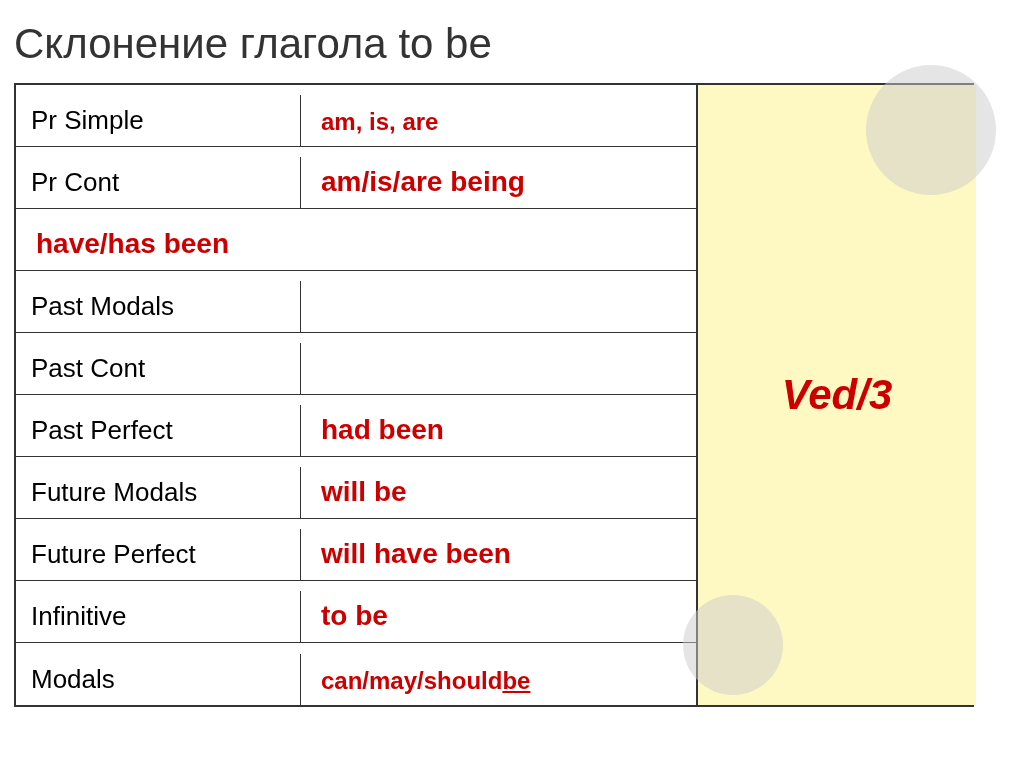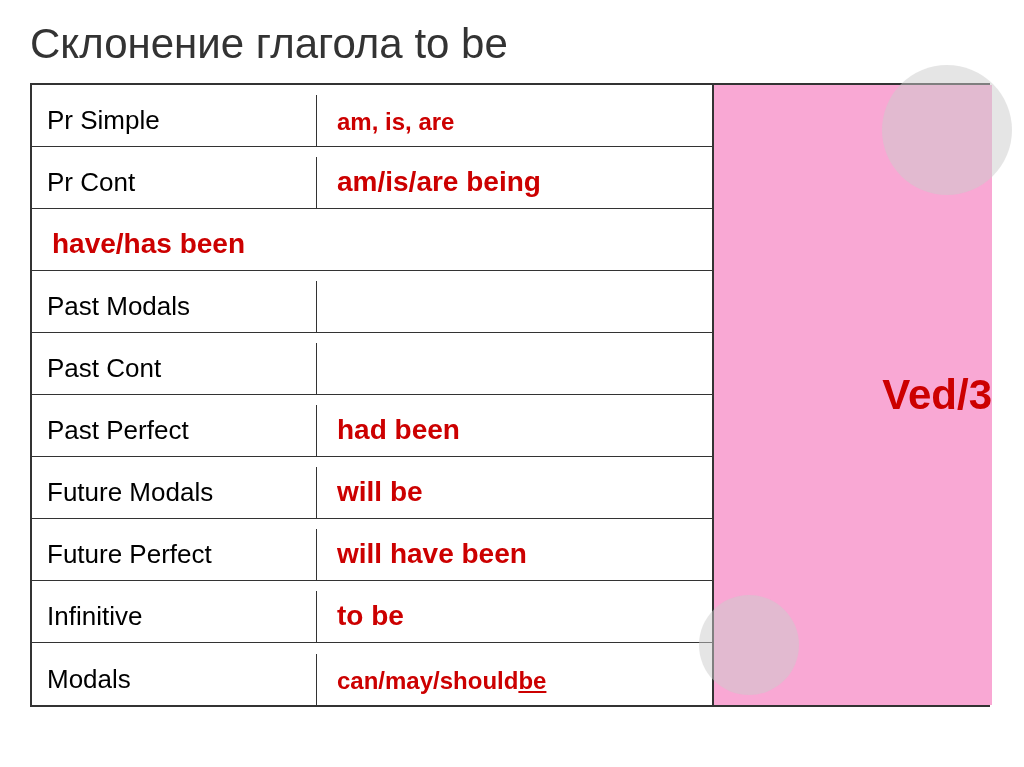--- a/index.html
+++ b/index.html
@@ -14,21 +14,21 @@
       width: 1024px;
       height: 767px;
       overflow: hidden;
       position: relative;
     }
 
     .page-container {
       width: 1024px;
       height: 571px;
       background: #ffffff;
-      padding: 20px 30px;
+      padding: 20px 14px;
       position: relative;
     }
 
     .title {
       font-size: 42px;
       font-weight: normal;
       color: #333333;
       margin-bottom: 15px;
       font-family: Arial, sans-serif;
     }
@@ -41,23 +41,24 @@
 
     .left-section {
       flex: 0 0 680px;
     }
 
     .right-section {
       flex: 0 0 280px;
       border-left: 2px solid #333;
       display: flex;
       align-items: center;
-      justify-content: flex-end;
-      position: relative;
-      background: #f9a8d4;
+      justify-content: center;
+      position: relative;
+      background: #fef9c3;
+      font-style: italic;
     }
 
     .circle-decoration {
       position: absolute;
       border-radius: 50%;
       background: #cccccc;
       opacity: 0.5;
     }
 
     .circle-top-right {

